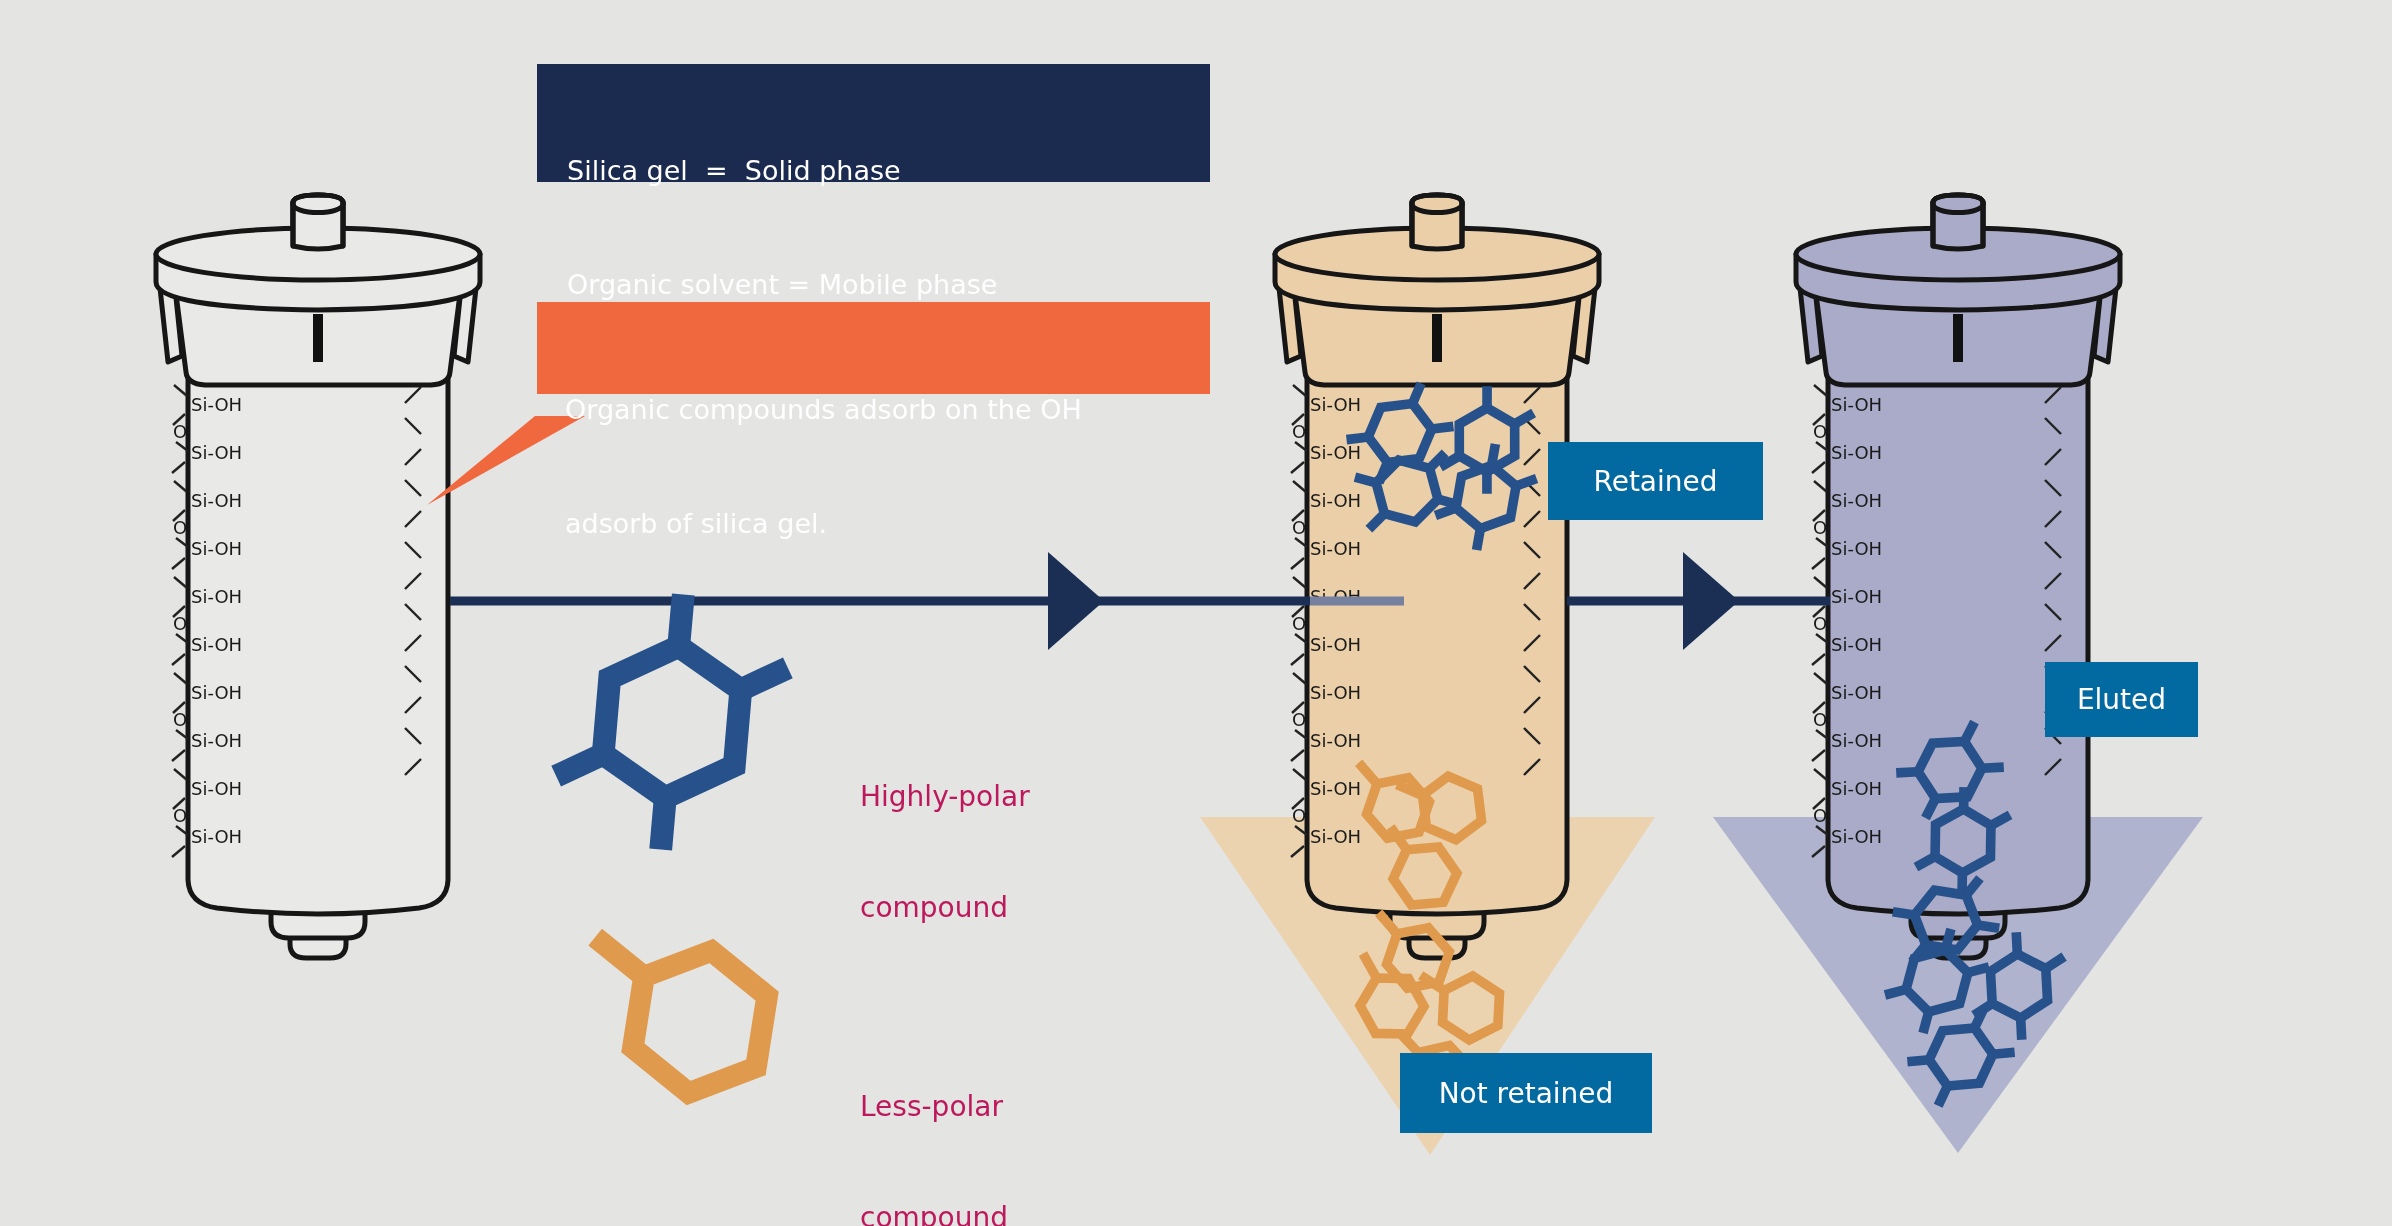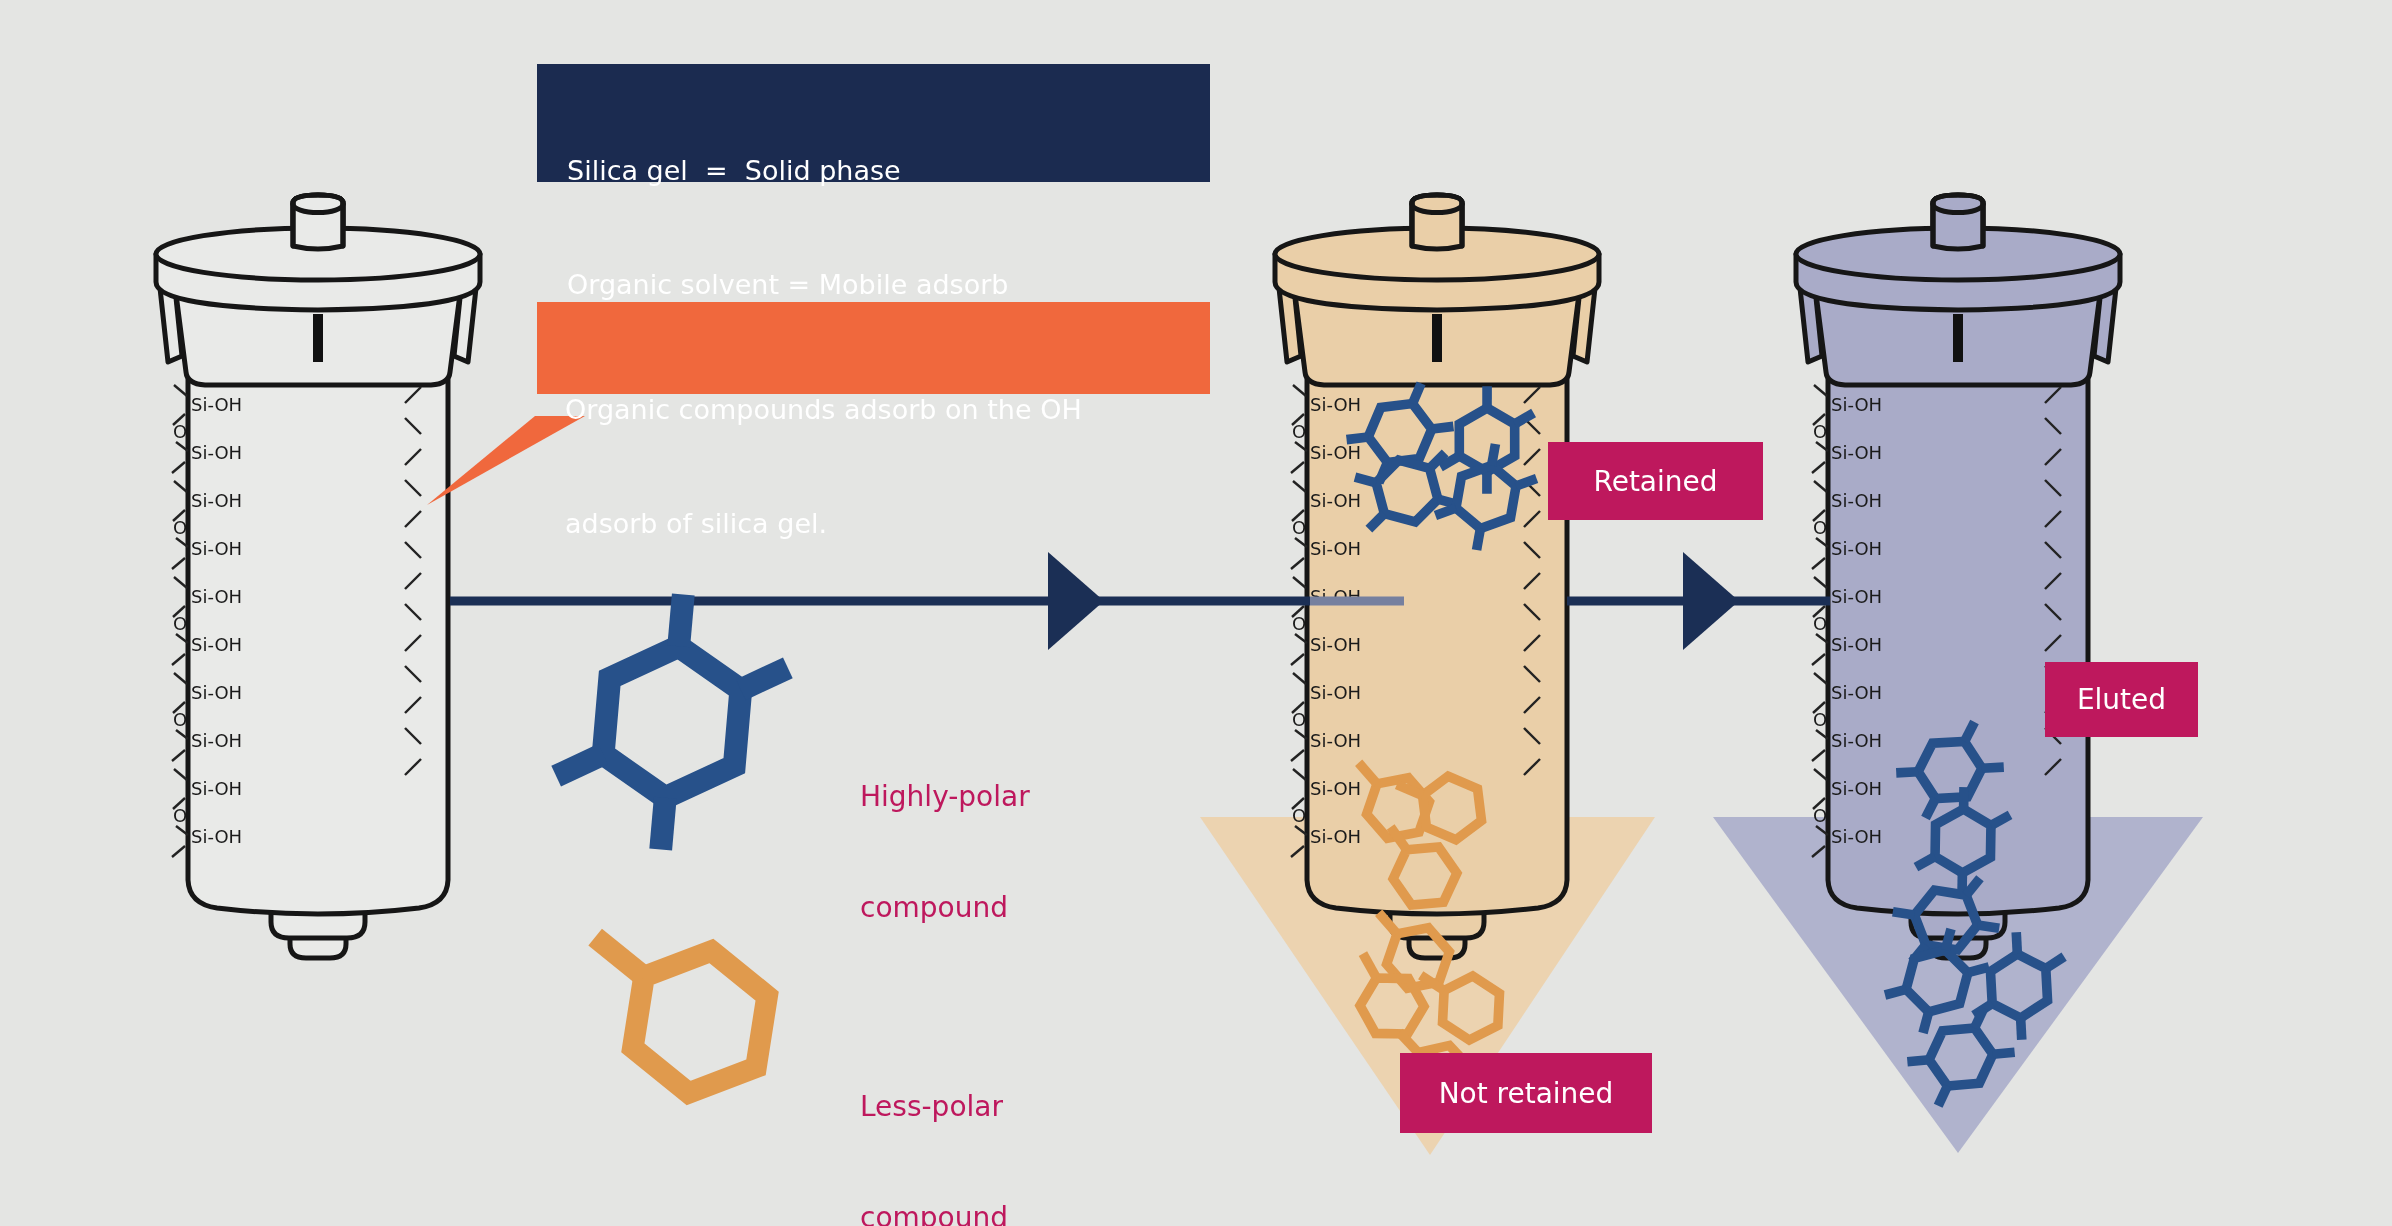--- a/index.html
+++ b/index.html
@@ -11,21 +11,21 @@
   .box{position:absolute;box-sizing:border-box;}
   .legend-box{
     background:#1b2b50;color:#ffffff;font-size:27px;line-height:38px;
     padding:12px 0 0 30px;white-space:pre;
   }
   .callout-box{
     background:#f0683d;color:#ffffff;font-size:27px;line-height:38px;
     padding:13px 0 0 28px;white-space:pre;
   }
   .tag{
-    background:#be185d;color:#ffffff;font-size:28px;
+    background:#0369a1;color:#ffffff;font-size:28px;
     display:flex;align-items:center;justify-content:center;text-align:center;
   }
   .mol-label{
     position:absolute;color:#be185d;font-size:28px;line-height:37px;white-space:pre;
   }
   .sioh{font-size:18px;fill:#1a1a1a;}
   .oxy{font-size:18px;fill:#1a1a1a;}
   .tick{stroke:#222222;stroke-width:2.4;fill:none;}
   .cartline{stroke:#161616;stroke-width:5;stroke-linejoin:round;stroke-linecap:round;}
 </style>
@@ -194,21 +194,21 @@
     <use href="#molB" transform="translate(1963,841) rotate(-14) scale(0.8)"></use>
     <use href="#molB" transform="translate(1946,920) rotate(24) scale(0.8)"></use>
     <use href="#molB" transform="translate(1937,981) rotate(0) scale(0.8)"></use>
     <use href="#molB" transform="translate(2019,986) rotate(-18) scale(0.8)"></use>
     <use href="#molB" transform="translate(1961,1057) rotate(10) scale(0.8)"></use>
   </g>
 </svg>
 
 <div class="box legend-box" style="left:537px;top:64px;width:673px;height:118px;">
   <div>Silica gel  =  Solid phase</div>
-  <div>Organic solvent = Mobile adsorb</div>
+  <div>Organic solvent = Mobile phase</div>
 </div>
 
 <div class="box callout-box" style="left:537px;top:302px;width:673px;height:92px;">
   <div>Organic compounds adsorb on the OH</div>
   <div>adsorb of silica gel.</div>
 </div>
 
 <div class="box tag" style="left:1548px;top:442px;width:215px;height:78px;">
   <span>Retained</span>
 </div>

